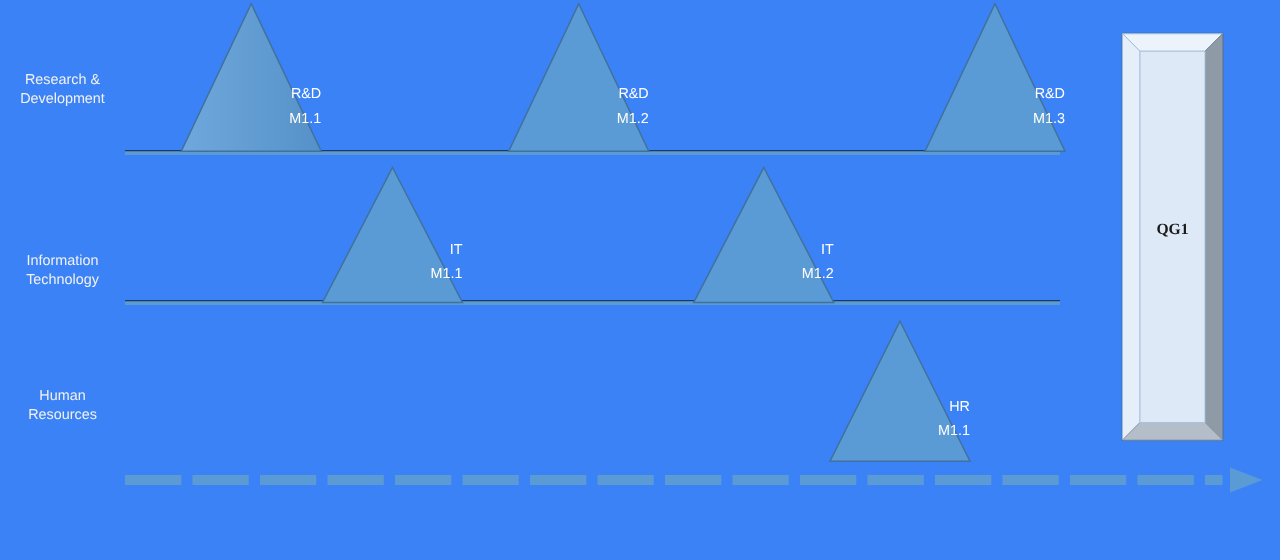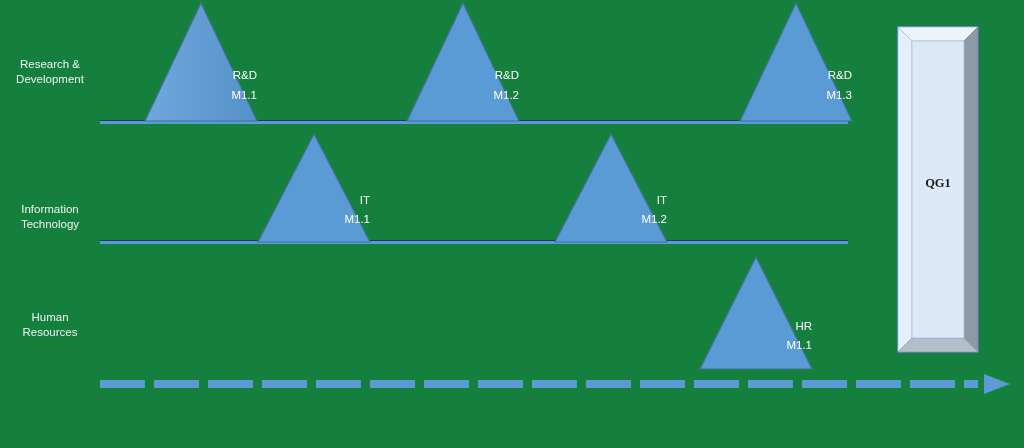--- a/index.html
+++ b/index.html
@@ -4,21 +4,21 @@
 <style>
   html, body {
     margin: 0;
     padding: 0;
     background: #000000;
   }
   #canvas {
     position: relative;
     width: 1024px;
     height: 448px;
-    background: #15803d;
+    background: #3b82f6;
     overflow: hidden;
     font-family: "Liberation Sans", sans-serif;
   }
 
   
   .lane-label {
     position: absolute;
     left: 0;
     width: 100px;
     text-align: center;
@@ -141,21 +141,21 @@
   </div>
 
   <div class="milestone" style="left:555px; top:134px; width:112px; height:108px;">
     <svg width="112" height="108" viewBox="0 0 112 108">
       <polygon points="56,0 112,108 0,108" fill="#5B9BD5" stroke="#41719C" stroke-width="1.2"></polygon>
     </svg>
     <div class="ms-text ms-line1">IT</div>
     <div class="ms-text ms-line2">M1.2</div>
   </div>
 
-  <div class="milestone" style="left:700px; top:257px; width:112px; height:112px;">
+  <div class="milestone" style="left:664px; top:257px; width:112px; height:112px;">
     <svg width="112" height="112" viewBox="0 0 112 112">
       <polygon points="56,0 112,112 0,112" fill="#5B9BD5" stroke="#41719C" stroke-width="1.2"></polygon>
     </svg>
     <div class="ms-text ms-line1">HR</div>
     <div class="ms-text ms-line2">M1.1</div>
   </div>
 
   <div class="qgate" style="left:897px; top:26px; width:82px; height:380px;">
     <svg width="82" height="327" viewBox="0 0 82 327">
 

